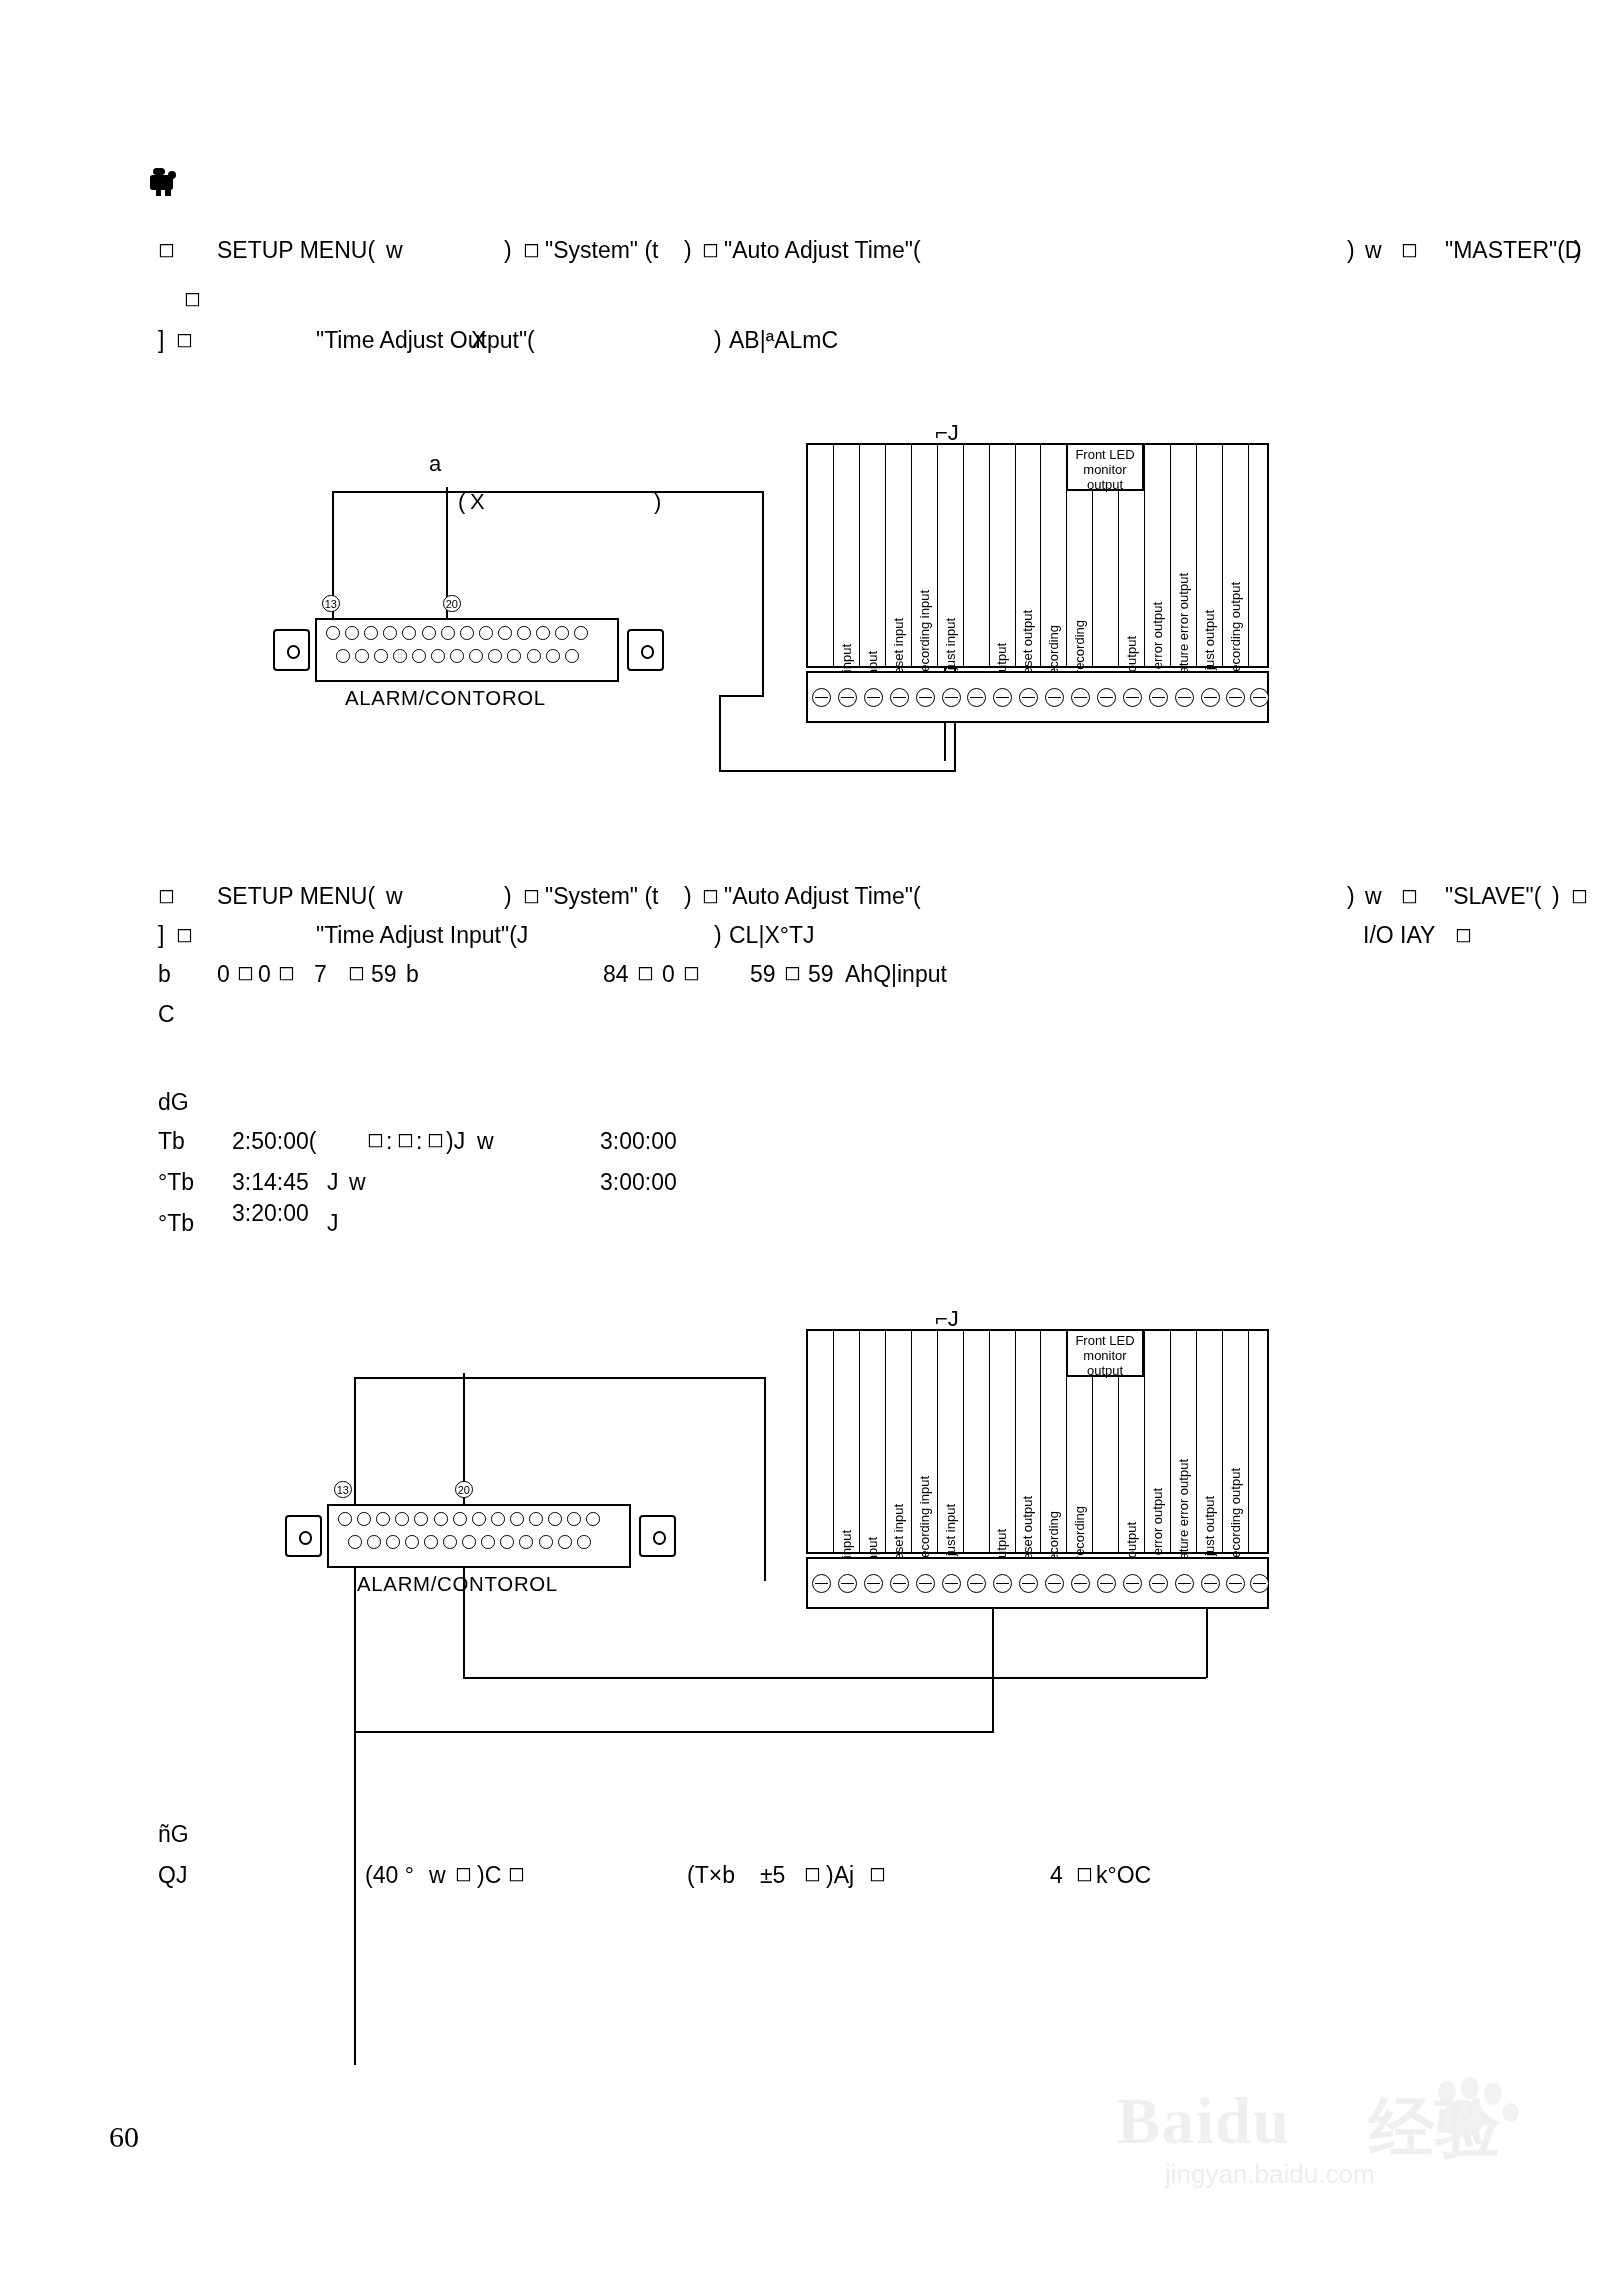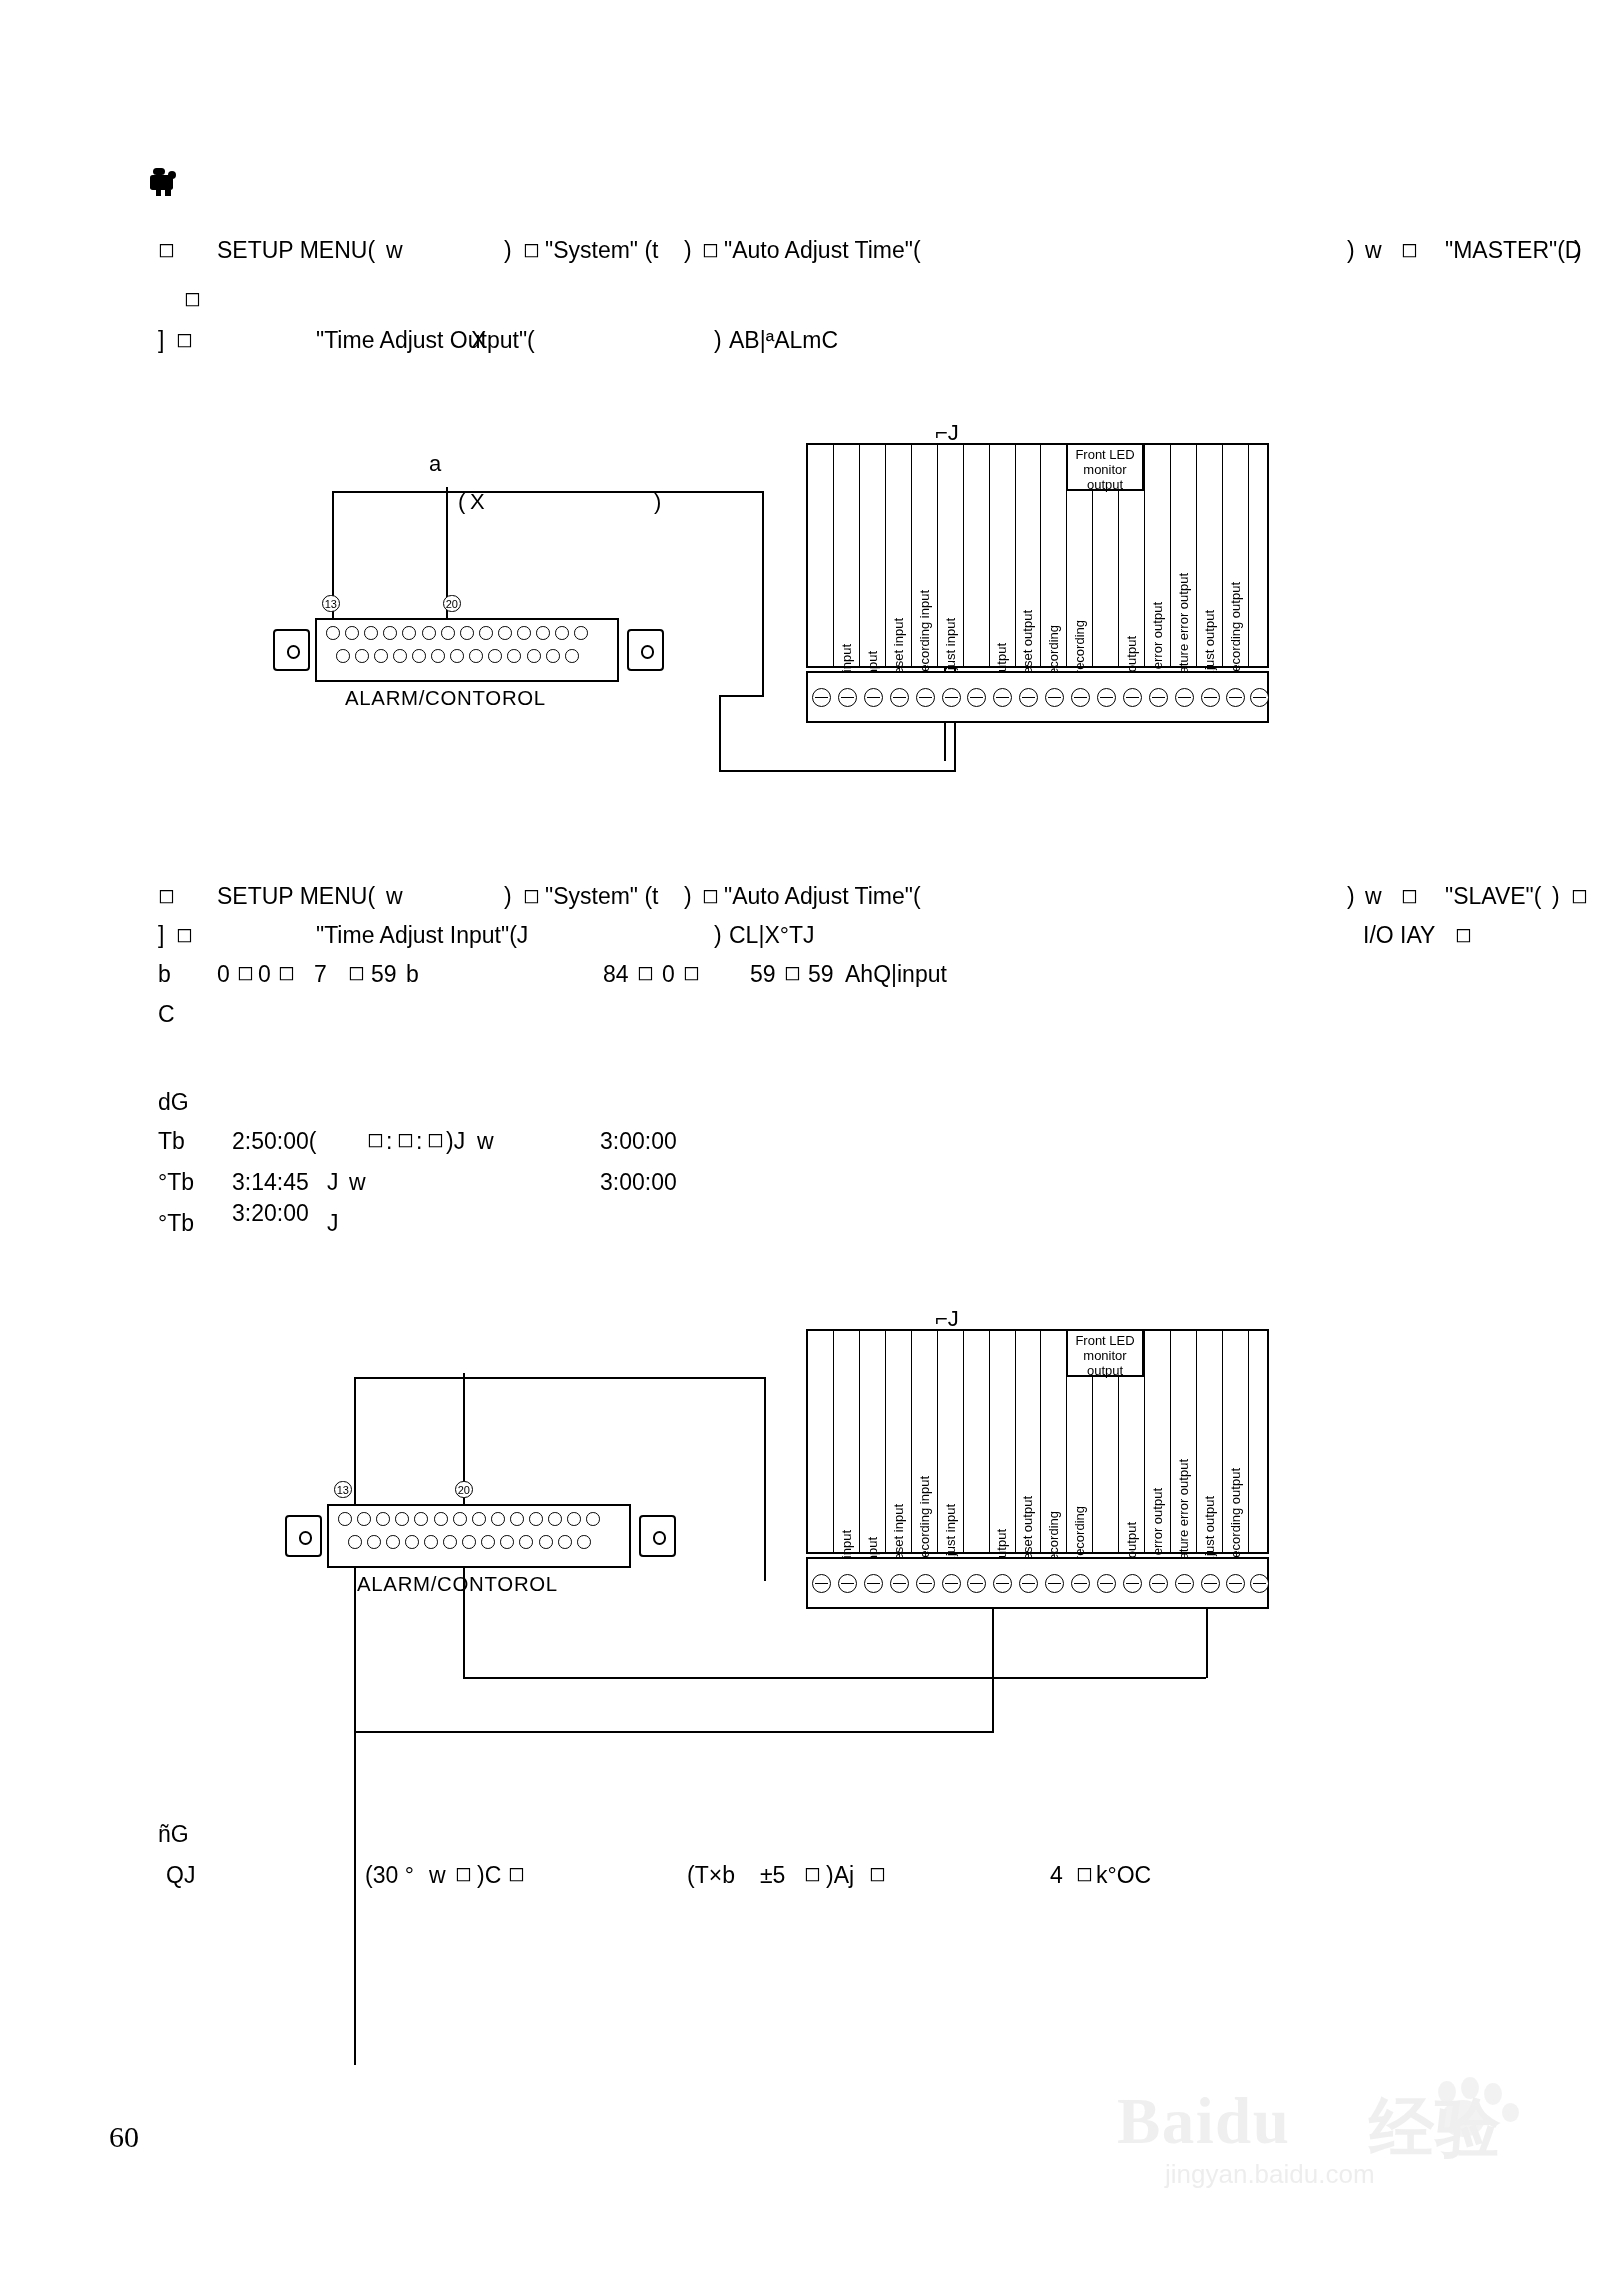--- a/index.html
+++ b/index.html
@@ -575,22 +575,22 @@
         <span class="screw" style="left:367px; top:15px;"></span>
           <span class="screw" style="left:393px; top:15px;"></span>
         <span class="screw" style="left:418px; top:15px;"></span>
           <span class="screw" style="left:442px; top:15px;"></span>
       </div>
     </div>
   </div>
 
   <span class="t sz32" style="left:158px; top:1821px;">ñG</span>
 
-  <span class="t sz32" style="left:166px; top:1862px;">QJ</span>
-  <span class="t sz32" style="left:365px; top:1862px;">(30 °</span>
+  <span class="t sz32" style="left:158px; top:1862px;">QJ</span>
+  <span class="t sz32" style="left:365px; top:1862px;">(40 °</span>
   <span class="t sz32" style="left:429px; top:1862px;">w</span>
   <span class="t sz32 marker" style="left:455px; top:1863px;">◻</span>
   <span class="t sz32" style="left:477px; top:1862px;">)C</span>
   <span class="t sz32 marker" style="left:508px; top:1863px;">◻</span>
   <span class="t sz32" style="left:687px; top:1862px;">(T×b</span>
   <span class="t sz32" style="left:760px; top:1862px;">±5</span>
   <span class="t sz32 marker" style="left:804px; top:1863px;">◻</span>
   <span class="t sz32" style="left:826px; top:1862px;">)Aj</span>
   <span class="t sz32 marker" style="left:869px; top:1863px;">◻</span>
   <span class="t sz32" style="left:1050px; top:1862px;">4</span>

